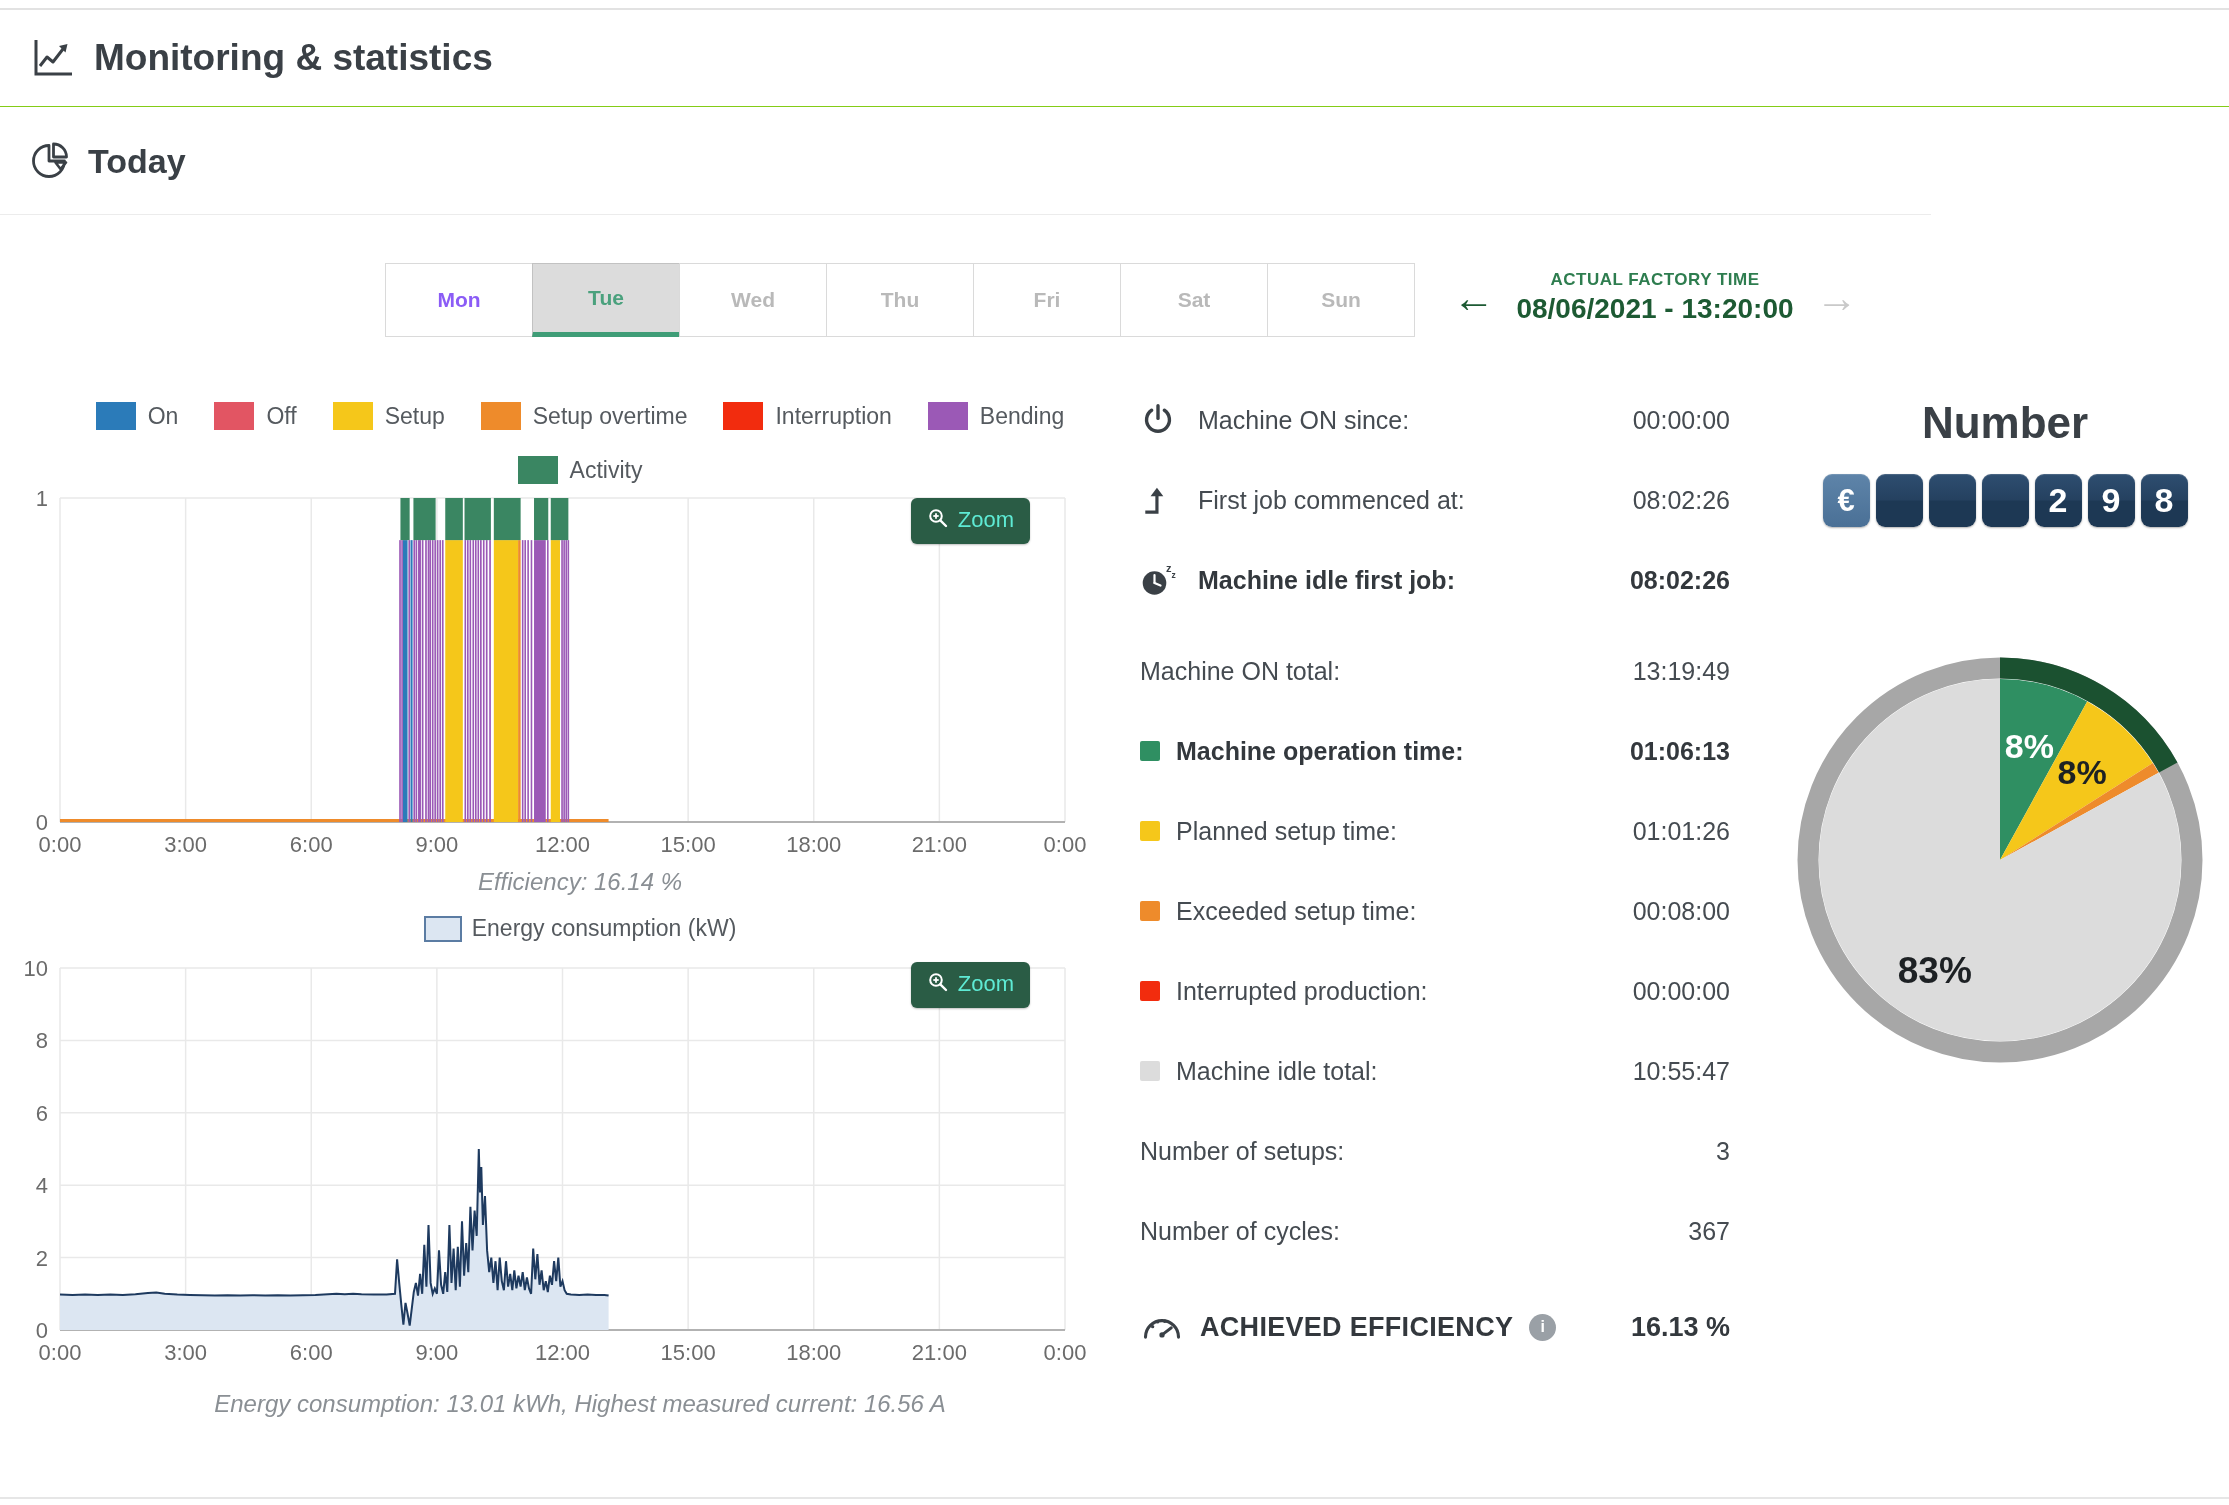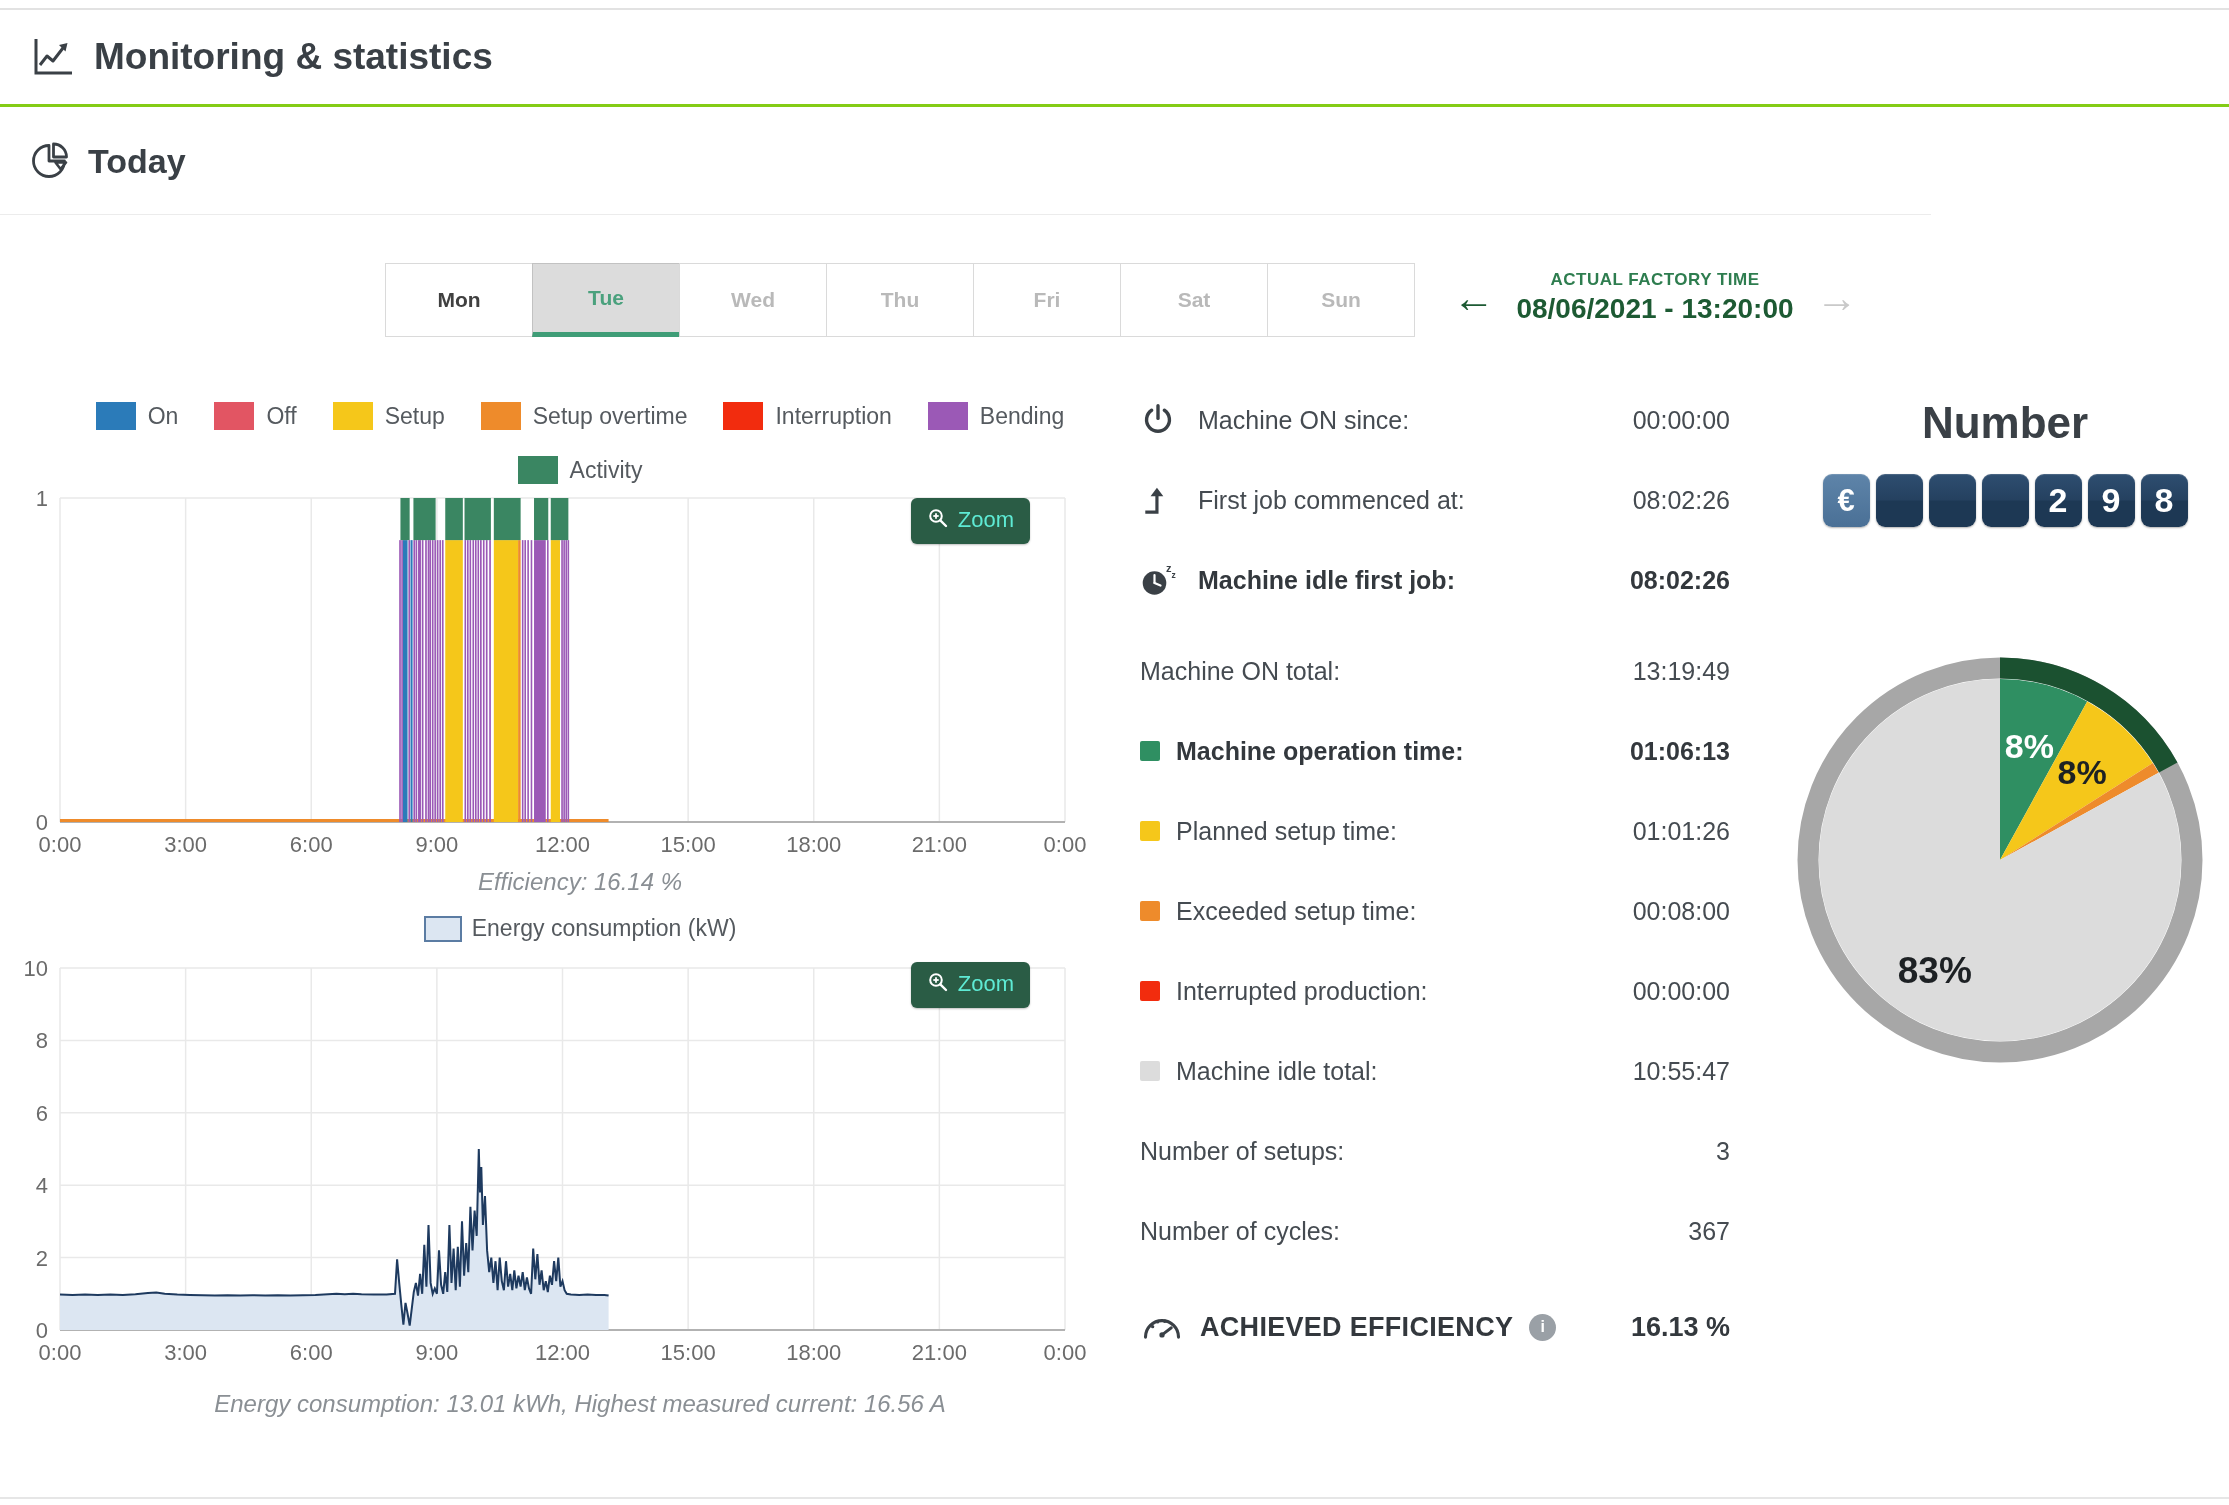--- a/index.html
+++ b/index.html
@@ -6,35 +6,35 @@
   body{
     width:2229px;height:1505px;position:relative;overflow:hidden;
     background:#ffffff;color:#3c4248;
     font-family:"Liberation Sans","DejaVu Sans",sans-serif;
   }
   .top-rule{position:absolute;top:8px;left:0;width:2229px;border-top:2px solid #e2e2e2;}
   .bottom-rule{position:absolute;top:1497px;left:0;width:2229px;border-top:2px solid #e6e6e6;}
 
   .page-header{position:absolute;top:10px;left:0;width:2229px;height:97px;
     display:flex;align-items:center;gap:18px;padding-left:30px;box-sizing:border-box;
-    border-bottom:3px solid #84cc16;}
+    border-bottom:1px solid #84cc16;}
   .page-title{font-size:37px;font-weight:700;color:#3a4046;}
   .section-header{position:absolute;top:108px;left:0;width:1931px;height:107px;
     display:flex;align-items:center;gap:16px;padding-left:30px;box-sizing:border-box;
     border-bottom:1px solid #ececec;}
   .section-title{font-size:34px;font-weight:700;color:#3a4046;}
   .hdr-icon{flex:0 0 auto;display:flex;}
 
   
   .day-tabs{position:absolute;left:385px;top:263px;display:flex;}
   .day-tab{width:148px;height:74px;box-sizing:border-box;background:#fff;
     border:1px solid #dadada;margin-left:-1px;display:flex;align-items:center;justify-content:center;
     font-size:21px;font-weight:700;color:#b9b9b9;cursor:pointer;}
   .day-tab:first-child{margin-left:0;}
-  .day-tab.active{color:#404040;}
+  .day-tab.active{color:#8b5cf6;}
   .day-tab.selected{background:#dcdcdc;border-color:#c2c2c2;border-bottom:5px solid #3f9d77;color:#4aa17d;}
 
   
   .time-nav{position:absolute;left:1440px;top:270px;width:430px;display:flex;align-items:center;justify-content:center;gap:22px;}
   .nav-arrow{font-size:42px;line-height:1;font-weight:700;background:none;border:none;padding:0;cursor:pointer;}
   .nav-arrow.prev{color:#1d5a33;}
   .nav-arrow.next{color:#c9c9c9;}
   .time-block{text-align:center;}
   .time-label{font-size:17px;font-weight:700;color:#2e7d4f;letter-spacing:.5px;}
   .time-value{font-size:28px;font-weight:700;color:#1d5a33;margin-top:3px;}

